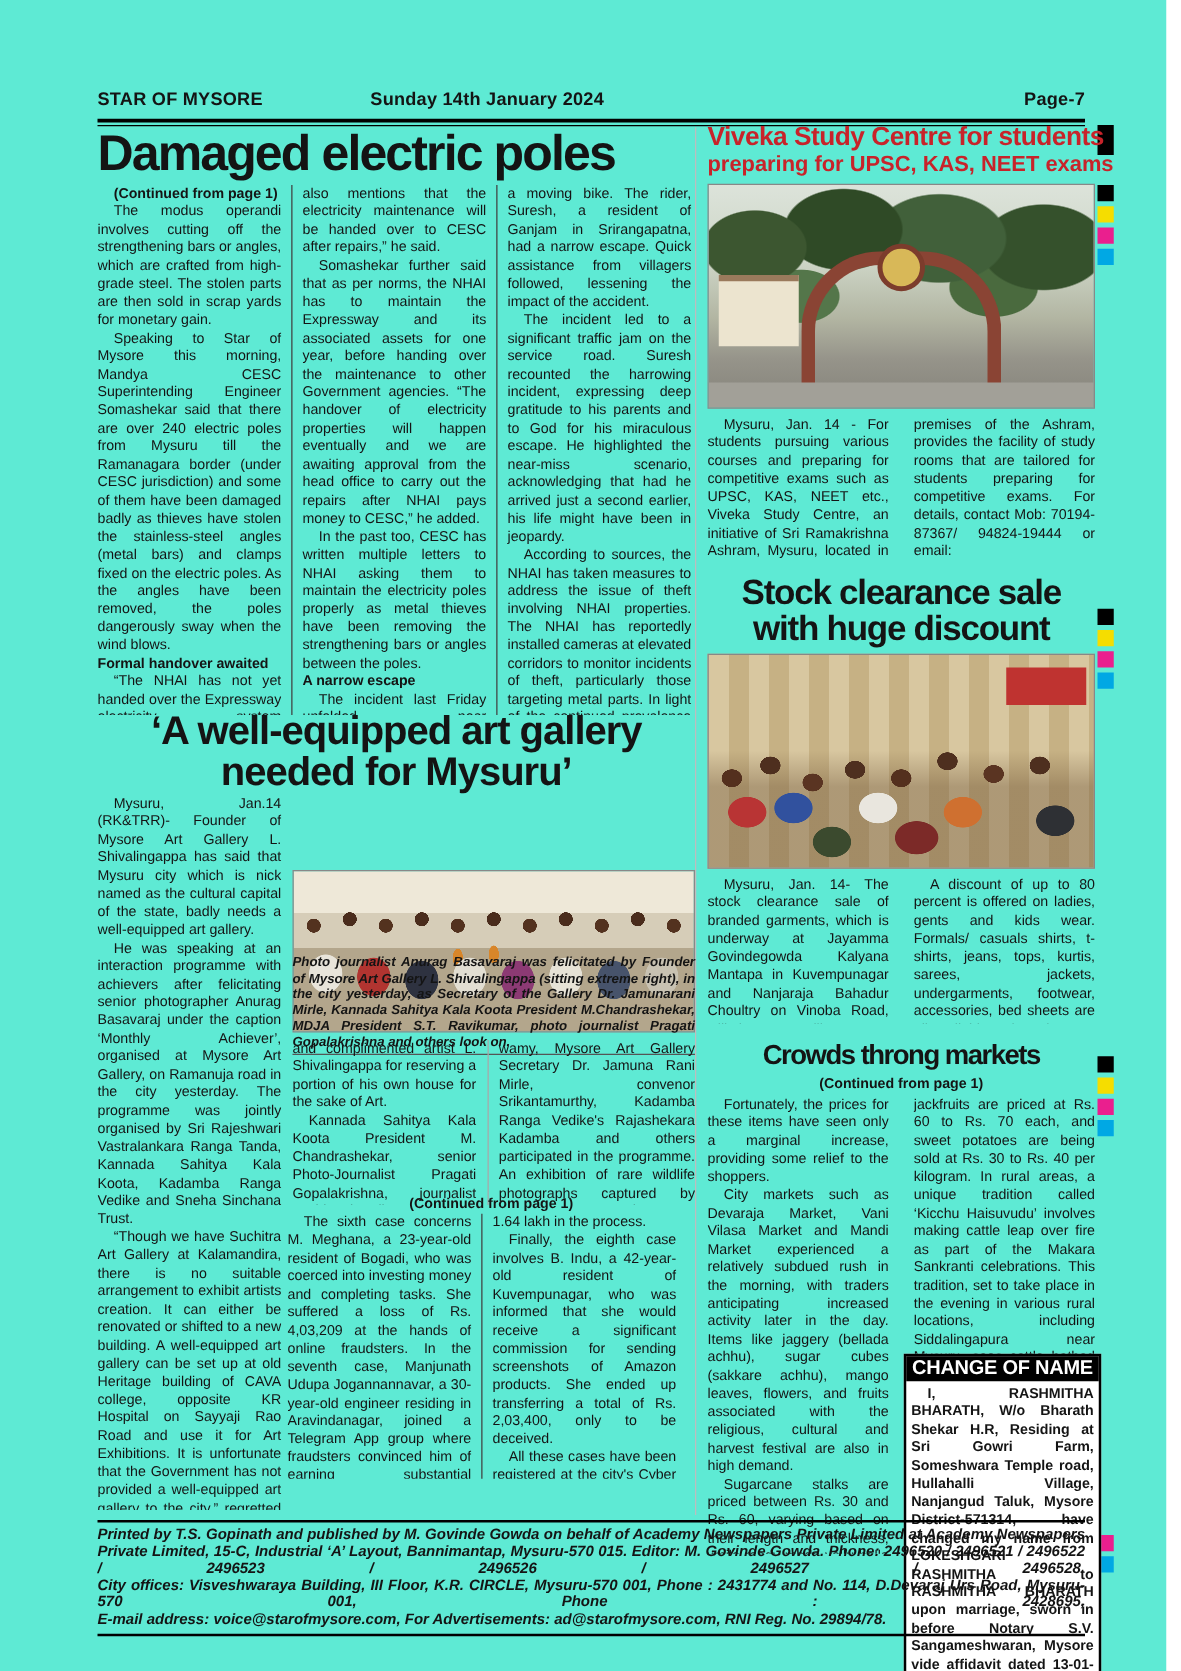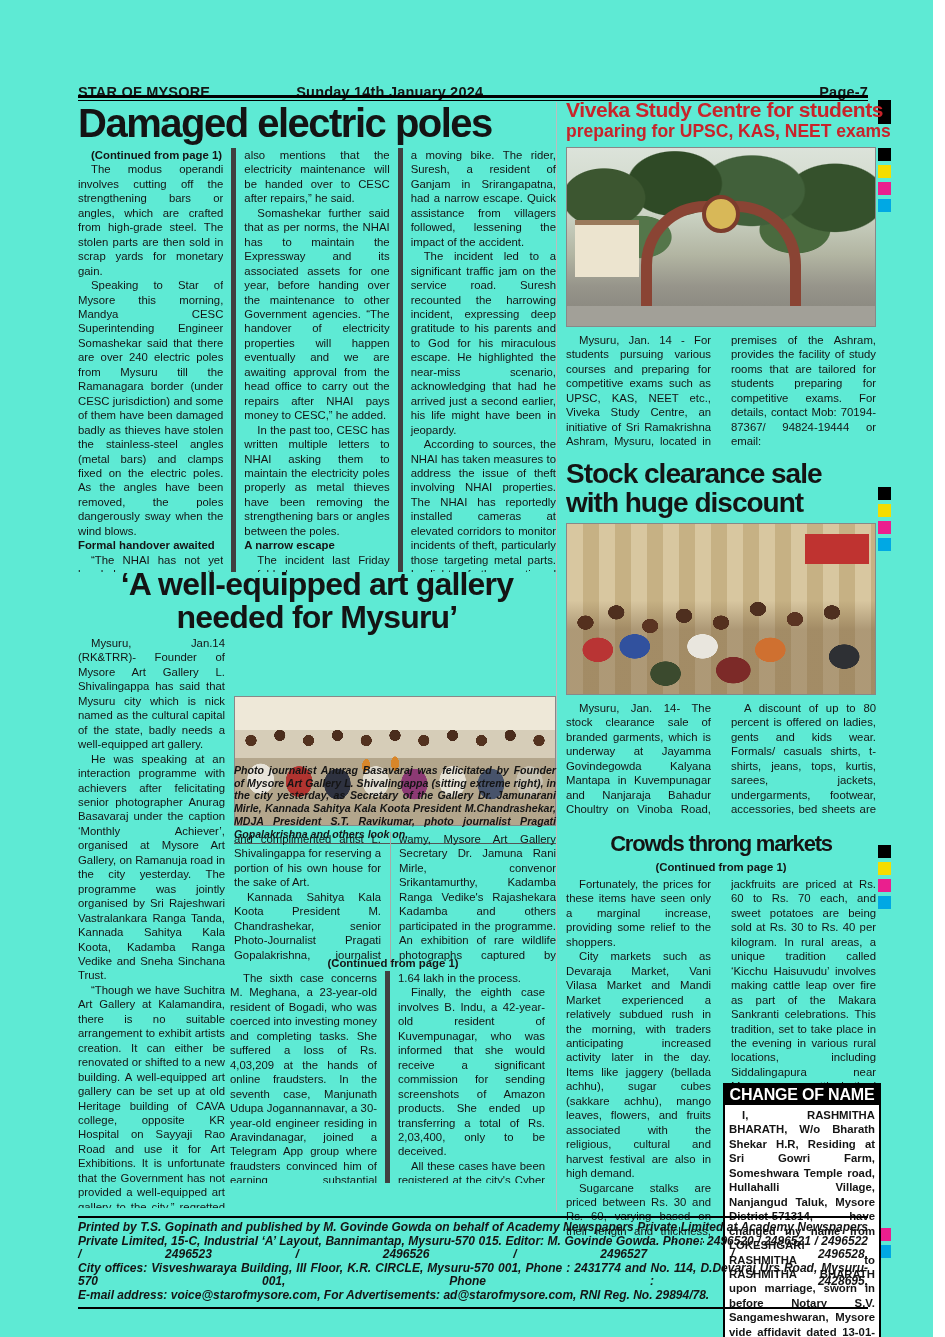--- a/index.html
+++ b/index.html
@@ -2,38 +2,38 @@
 <html><head>
 <meta charset="utf-8">
 <style>
   html,body { margin:0; padding:0; background:#ffffff; }
   .page { position:relative; width:933px; height:1337px; background:#5eead4;
           font-family:"Liberation Sans", sans-serif; color:#141414; overflow:hidden; }
 
   
   .header { position:absolute; left:78px; top:72px; width:790px; display:flex; align-items:baseline;
             font-weight:bold; font-size:14.5px; letter-spacing:0.2px; }
-  .header .date { margin-left:86px;margin-top:12px; }
+  .header .date { margin-left:86px; }
   .header .pageno { margin-left:auto; }
   .hrule1 { position:absolute; left:78px; top:95px; width:790px; height:3px; background:#000; }
   .hrule2 { position:absolute; left:78px; top:100px; width:790px; height:1px; background:#000; }
 
   
   .bt p { margin:0; font-size:11.35px; line-height:14.45px; text-align:justify; text-indent:13px; }
   .bt p.noind { text-indent:0; }
   .subhead { text-align:left; font-weight:bold; text-indent:0 !important; }
   .continued { text-align:center; font-weight:bold; font-size:11.35px; line-height:15px; margin:0; }
 
   
   .damaged { position:absolute; left:78px; top:102px; width:478px; }
   .damaged h1 { margin:0; font-size:40px; line-height:42px; font-weight:bold; letter-spacing:-1.5px; white-space:nowrap; }
   .cols { display:flex; }
   .damaged .cols { margin-top:4px; }
   .ncol { width:147px; height:424px; overflow:hidden; }
-  .ncol + .ncol { border-left:5px solid #404040; margin-left:8px; padding-left:8px; }
+  .ncol + .ncol { border-left:1px solid #404040; margin-left:8px; padding-left:8px; }
 
   
   .gallery { position:absolute; left:78px; top:568px; width:478px; height:648px; }
   .gallery h2 { margin:0; font-size:32px; line-height:33px; font-weight:bold; text-align:center; letter-spacing:-0.8px; }
   .ag-col1 { position:absolute; left:0; top:68px; width:147px; height:572px; overflow:hidden; }
   .ag-photo { position:absolute; left:156px; top:62px; width:322px; height:130px; }
   .ag-caption { position:absolute; left:156px; top:196px; width:322px; font-size:10.6px; line-height:12.7px;
                 font-weight:bold; font-style:italic; text-align:justify; border-bottom:1px solid #555; padding-bottom:3px; }
   .ag-col2 { position:absolute; left:156px; top:264px; width:147px; height:132px; overflow:hidden; }
   .ag-col3 { position:absolute; left:312px; top:264px; width:157px; height:132px; overflow:hidden;
@@ -65,21 +65,21 @@
           border:11px solid #8a4434; border-bottom:none; border-radius:64px 64px 0 0; }
   .emblem { position:absolute; top:-17px; left:50%; transform:translateX(-50%); width:30px; height:30px;
             border-radius:50%; background:#d8b858; border:4px solid #7c3c2c; }
   .road { position:absolute; bottom:0; left:0; right:0; height:20px; background:#a2a098; }
 
   .rcols { display:flex; margin-top:6px; }
   .rcol { width:145px; }
   .rcol + .rcol { margin-left:20px; }
   .viv-cols .rcol { height:116px; overflow:hidden; }
 
-  .stock-h { margin:10px 0 0 0; font-size:28px; line-height:29px; font-weight:bold; letter-spacing:-1px; }
+  .stock-h { margin:10px 0 0 0; font-size:28px; line-height:29px; font-weight:bold; text-align:center; letter-spacing:-1px; }
   .ph-stock { width:310px; height:172px; margin-top:6px; background-color:#c9b68f; background-image:
     radial-gradient(16px 14px at 6% 58%, #54301e 0 50%, transparent 52%),
     radial-gradient(16px 14px at 16% 52%, #4e2f1f 0 50%, transparent 52%),
     radial-gradient(16px 14px at 27% 60%, #5a3422 0 50%, transparent 52%),
     radial-gradient(16px 14px at 38% 54%, #4e2f1f 0 50%, transparent 52%),
     radial-gradient(16px 14px at 50% 58%, #54301e 0 50%, transparent 52%),
     radial-gradient(16px 14px at 62% 50%, #4e2f1f 0 50%, transparent 52%),
     radial-gradient(16px 14px at 74% 56%, #5a3422 0 50%, transparent 52%),
     radial-gradient(16px 14px at 86% 52%, #4e2f1f 0 50%, transparent 52%),
     radial-gradient(30px 24px at 10% 74%, #b93434 0 50%, transparent 52%),

